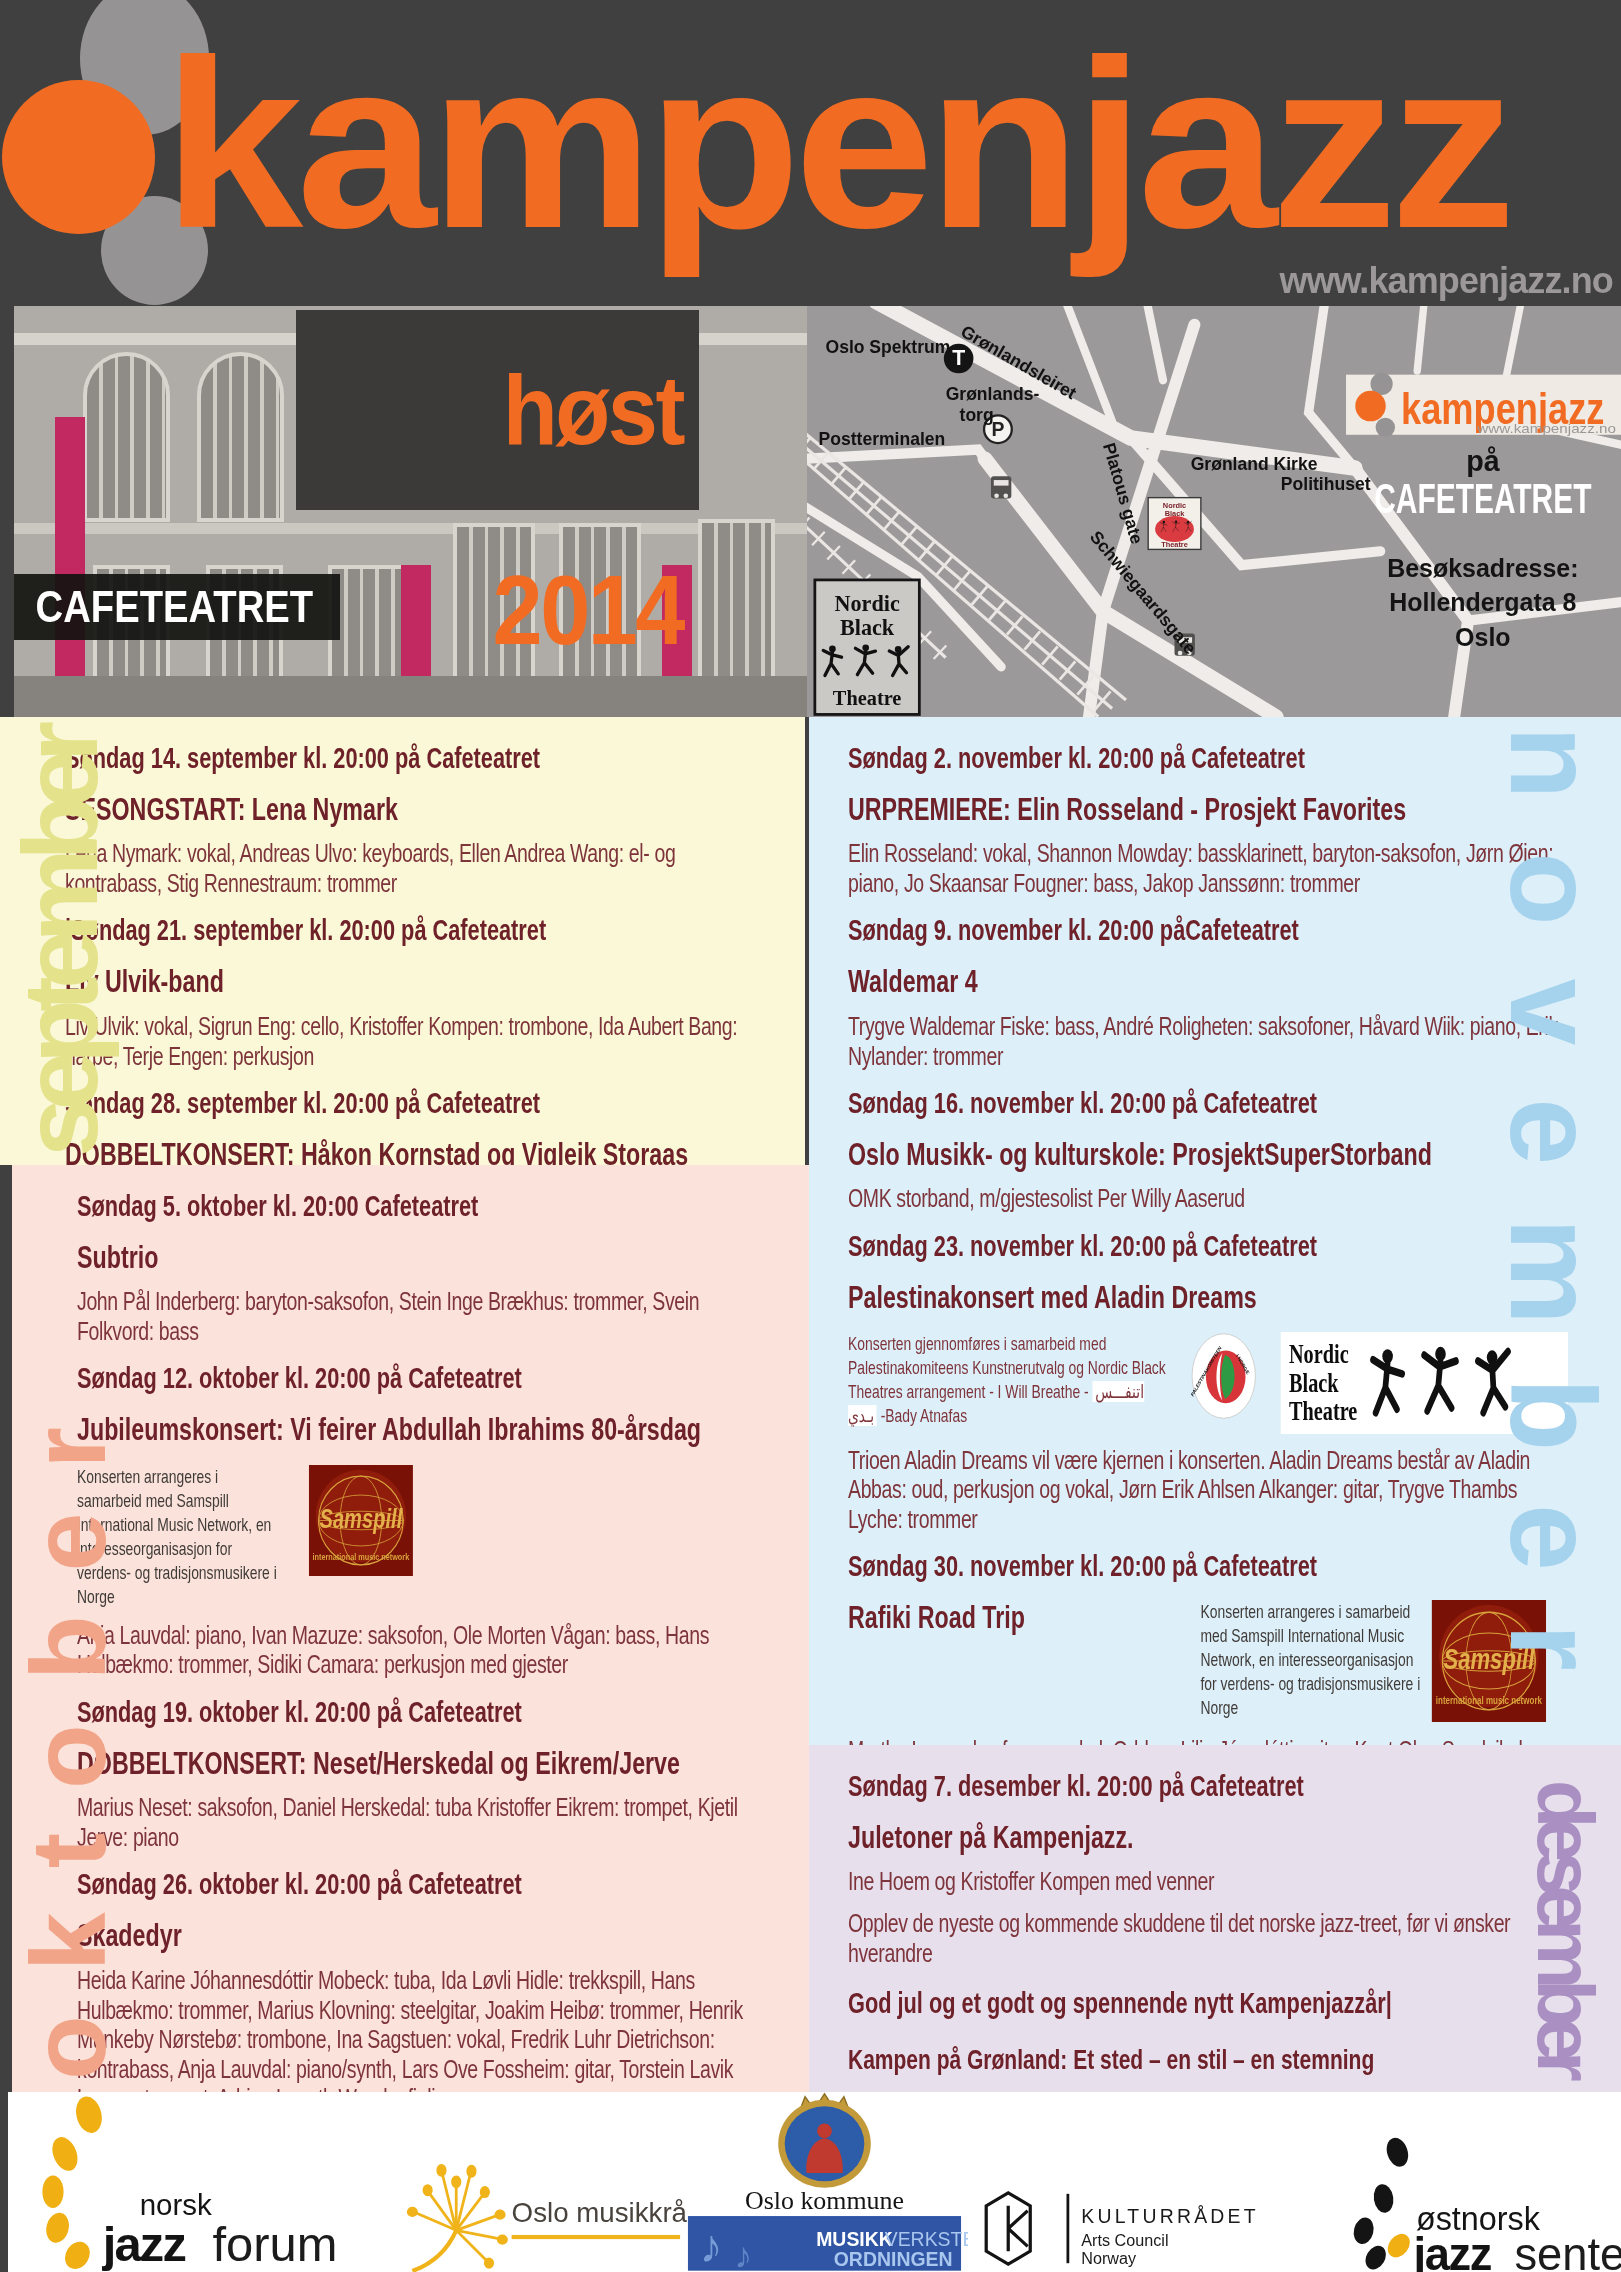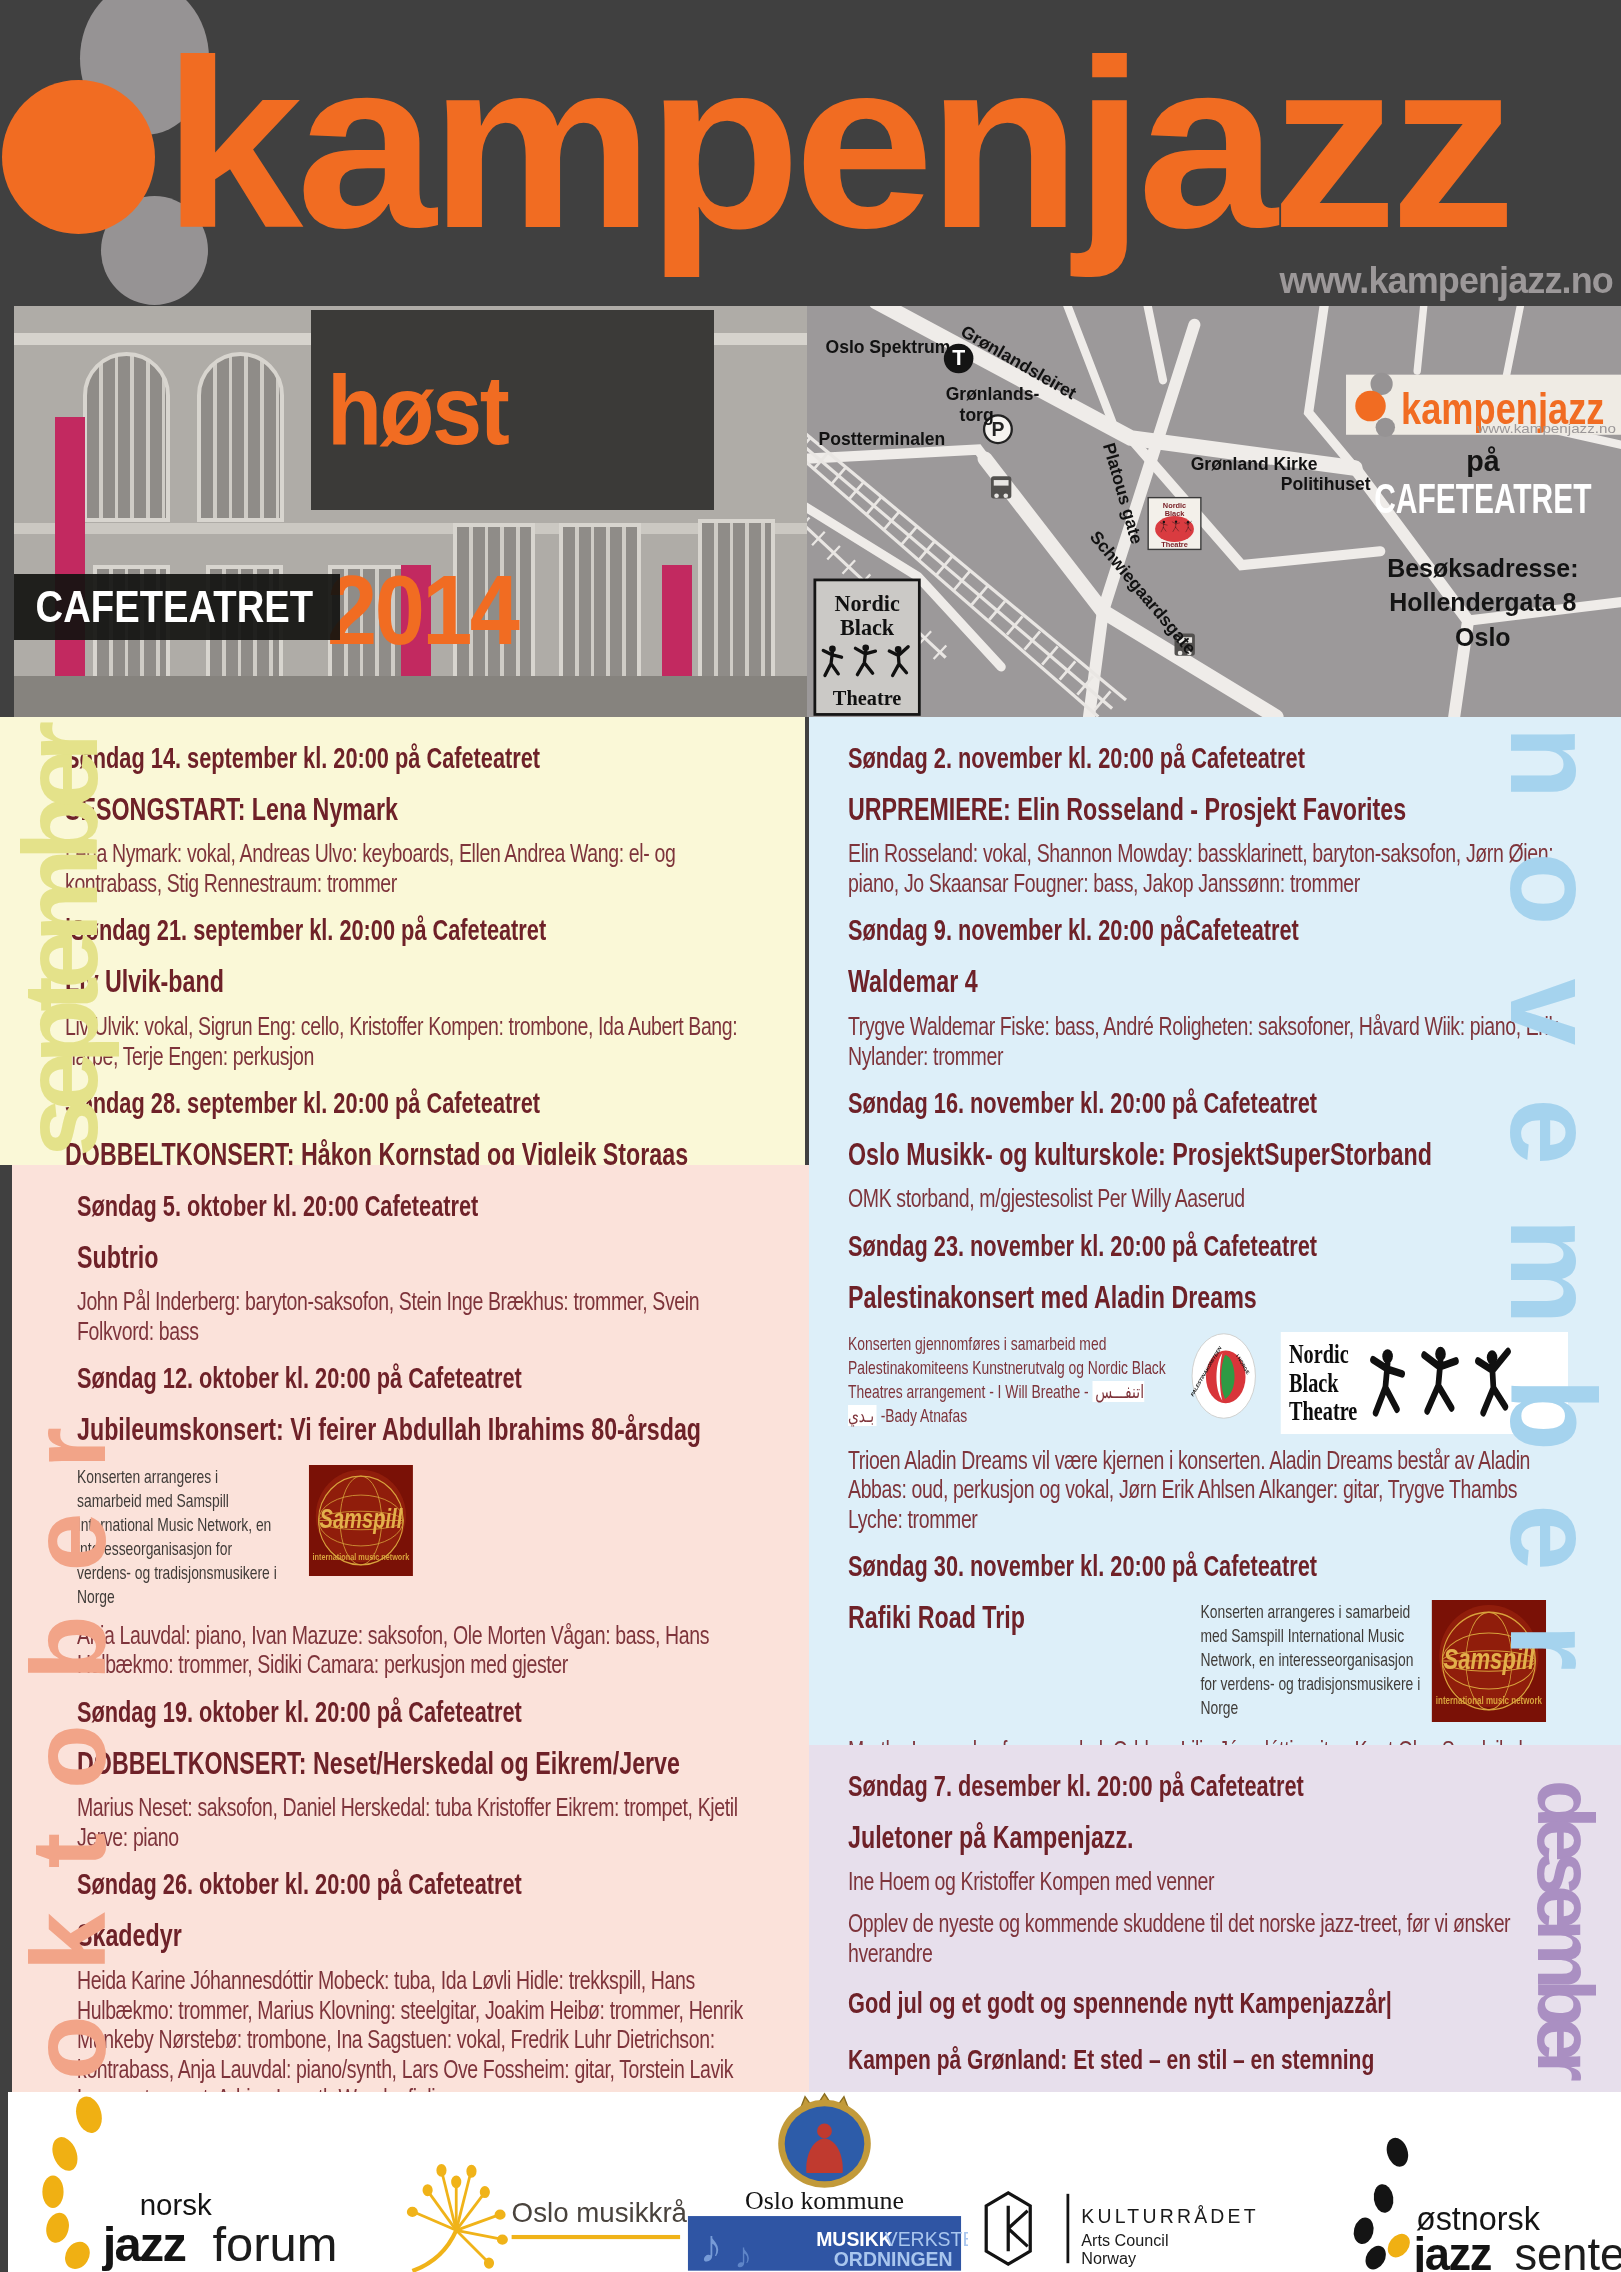--- a/index.html
+++ b/index.html
@@ -11,21 +11,21 @@
   .c-gray{background:#969394;}
   .c-orange{background:#F16C22;}
   .wordmark{position:absolute;left:163px;top:24px;font-size:240px;font-weight:bold;color:#F16C22;
             letter-spacing:-6.5px;line-height:1;transform:scaleX(1.05);transform-origin:0 0;white-space:nowrap;}
   .site-url{position:absolute;right:9.2px;top:260px;font-size:36px;font-weight:bold;color:#9C9899;letter-spacing:-0.9px;}
   
   .photo{position:absolute;left:14px;top:306px;width:793px;height:411px;background:#AFACA7;overflow:hidden;}
   .ph-band{position:absolute;left:0;width:100%;}
   .win{position:absolute;border:4.6px solid #D8D5CF;background:repeating-linear-gradient(90deg,#8F8C88 0 12px,#CFCCC6 12px 15.7px);}
   .banner{position:absolute;width:30px;background:#C22960;}
-  .hostbox{position:absolute;left:297px;top:3.7px;width:403px;height:200px;background:#3B3A38;text-align:left;}
+  .hostbox{position:absolute;left:282px;top:3.7px;width:403px;height:200px;background:#3B3A38;text-align:right;}
   .hostbox span{display:inline-block;font-size:98px;font-weight:bold;color:#F16C22;line-height:200px;
                 letter-spacing:-2.8px;transform:scaleX(0.92);}
   .cafestrip{position:absolute;left:0;top:268px;width:326px;height:66px;background:rgba(18,18,16,0.92);}
   .cafestrip span{display:inline-block;font-size:45px;font-weight:bold;color:#fff;line-height:66px;
                   padding-left:25.4px;transform:scaleX(0.85);transform-origin:0 50%;white-space:nowrap;}
   .map{position:absolute;left:807px;top:306px;width:815px;height:411px;background:#9C999A;overflow:hidden;}
   
   .sec{position:absolute;overflow:hidden;}
   .sec-sep{left:0;top:717px;width:805px;height:448px;background:#FAF8D7;}
   .sec-okt{left:12px;top:1165px;width:805px;height:1122px;background:#FBE2DA;}

